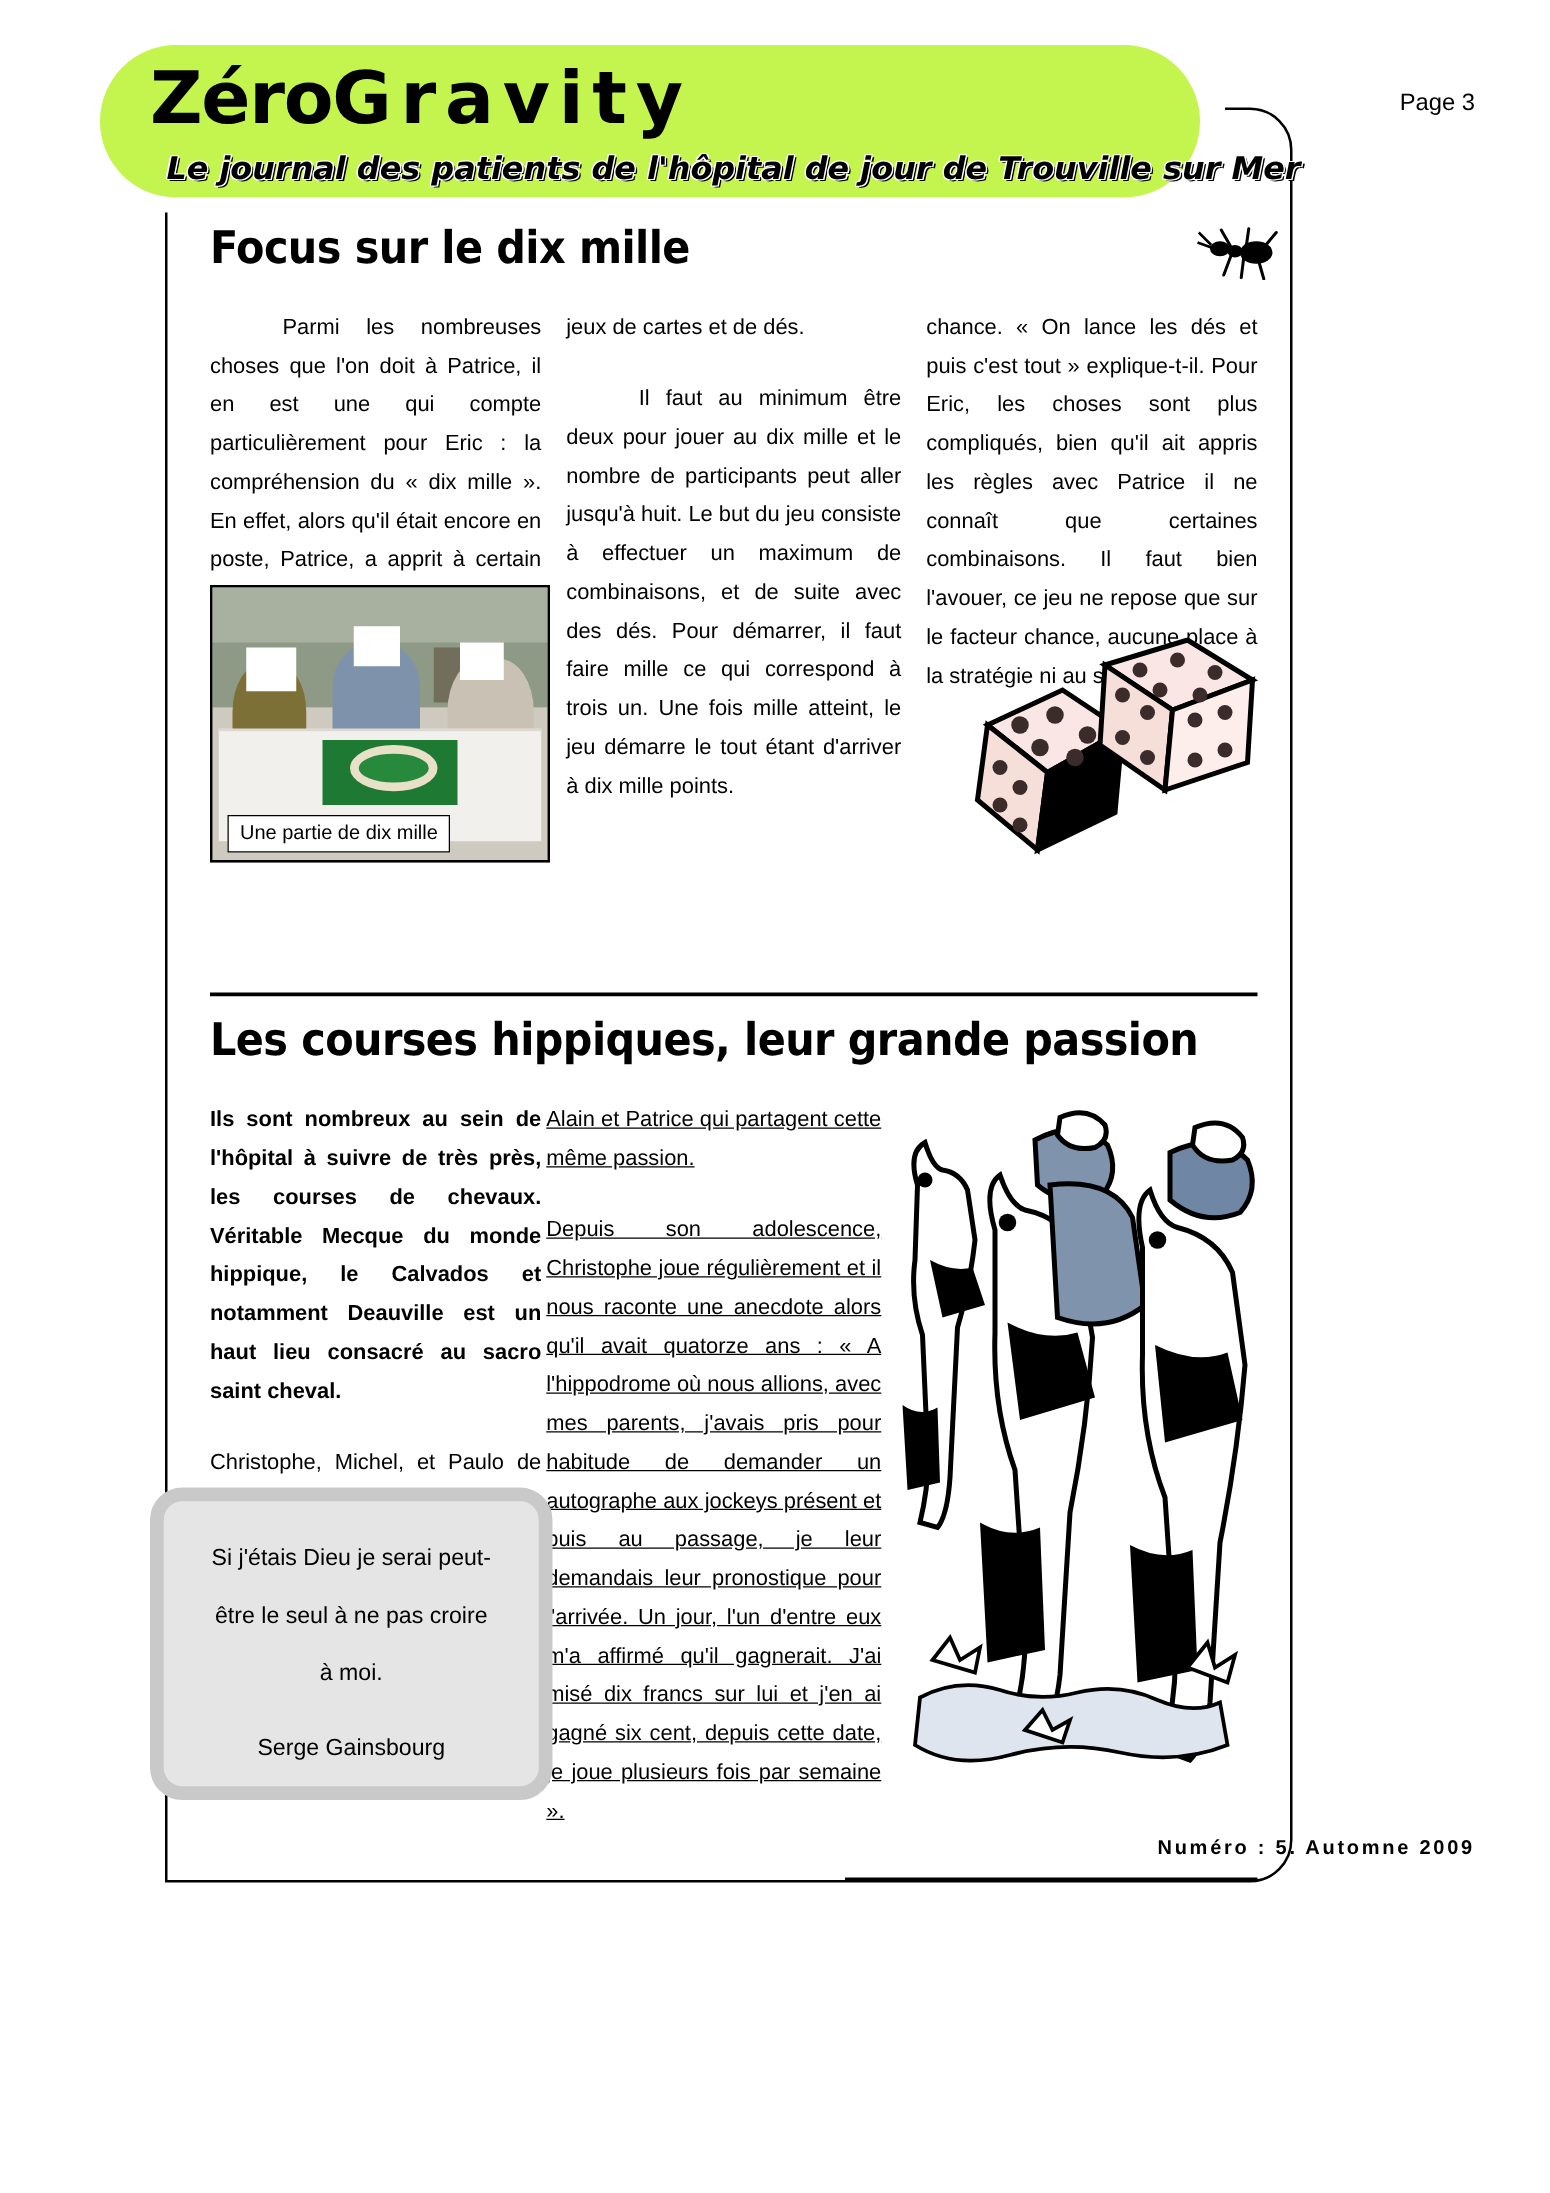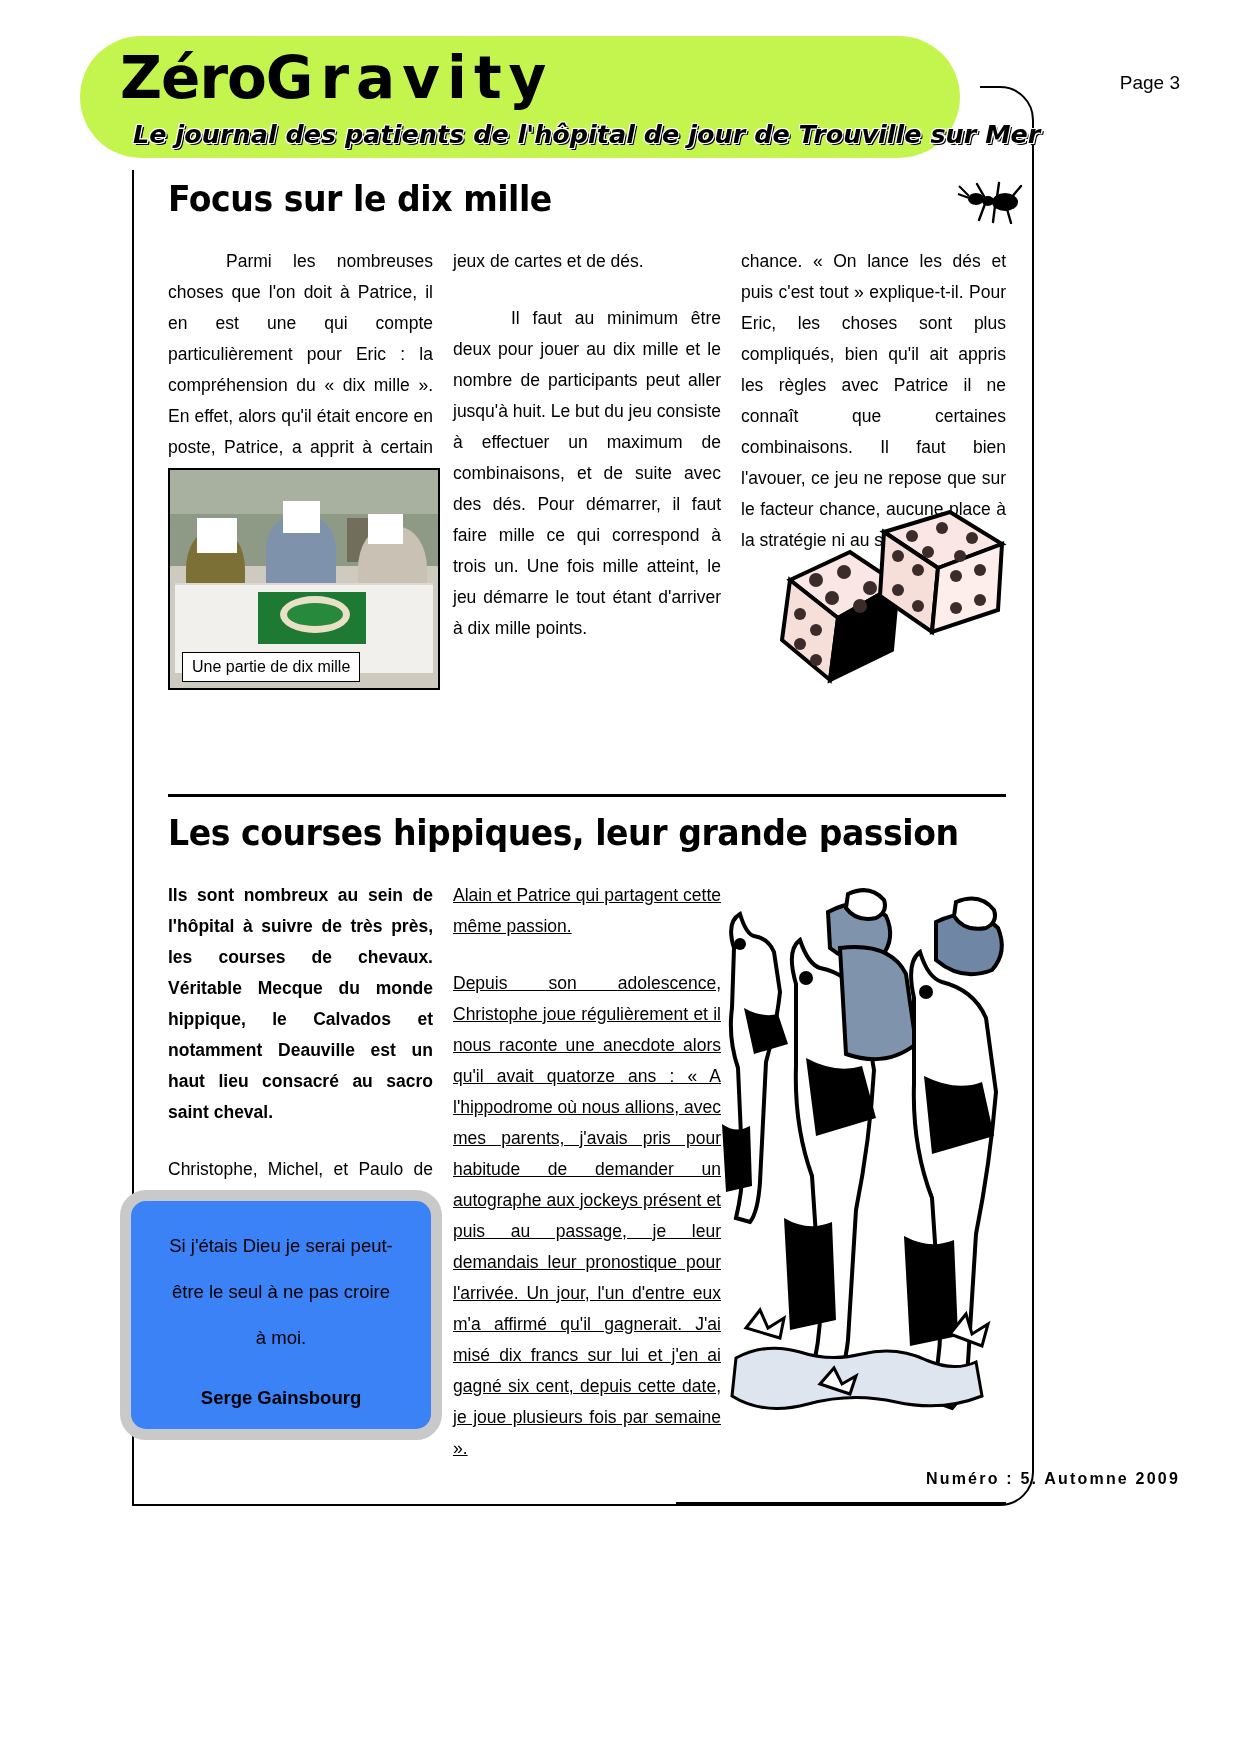--- a/index.html
+++ b/index.html
@@ -134,41 +134,41 @@
     background:#fff;border:1px solid #000;
     padding:3px 9px;font-size:16px;line-height:22px;
     z-index:3;
   }
 
   
   .dice-wrap{position:absolute;left:772px;top:510px;width:240px;height:190px;}
 
   
   .a2{position:absolute;left:168px;top:880px;width:840px;}
-  .a2 .c1{width:265px;margin-right:20px;font-weight:bold;}
+  .a2 .c1{width:265px;margin-right:4px;font-weight:bold;}
   .a2 .c2{width:268px;text-decoration:underline;}
   .a2 .c1 p{text-indent:0;}
   .a2 .c2 p{text-indent:0;}
   .a2 .c1 p + p{margin-top:26px;font-weight:normal;}
 
   .horses{position:absolute;left:700px;top:888px;width:320px;height:560px;}
 
   
   .quote{
     position:absolute;left:120px;top:1190px;
     width:322px;height:250px;
     border:11px solid #c9c9c9;
     border-radius:26px;
-    background:#3b82f6;
+    background:#e5e5e5;
     box-sizing:border-box;
     text-align:center;
     z-index:4;
   }
   .quote .qt{font-size:18.5px;line-height:46px;padding-top:22px;}
-  .quote .qa{font-size:18.5px;font-weight:bold;margin-top:26px;}
+  .quote .qa{font-size:18.5px;font-weight:normal;margin-top:26px;}
 
   
   .footer{
     position:absolute;right:60px;top:1470px;
     font-size:16px;font-weight:bold;letter-spacing:2.2px;margin-left:24px;
   }
 </style>
 </head>
 <body>
 

